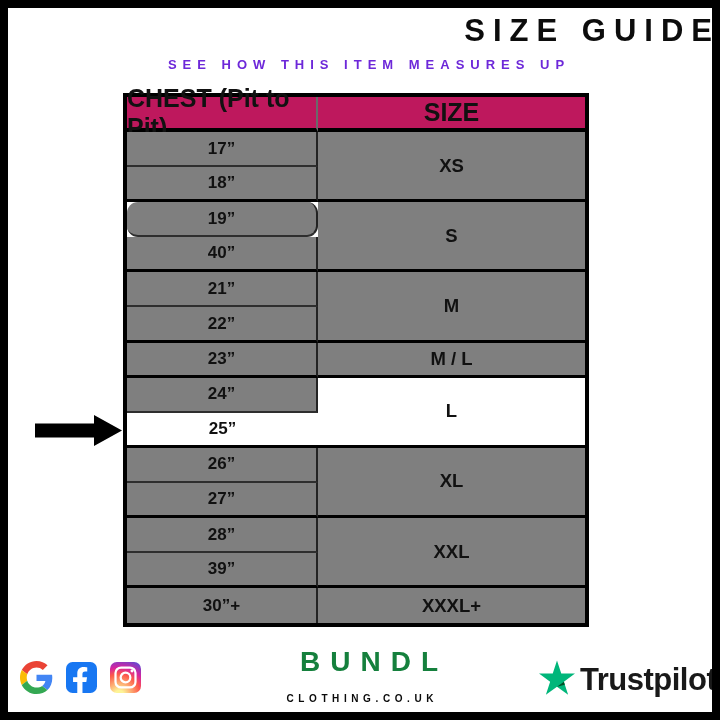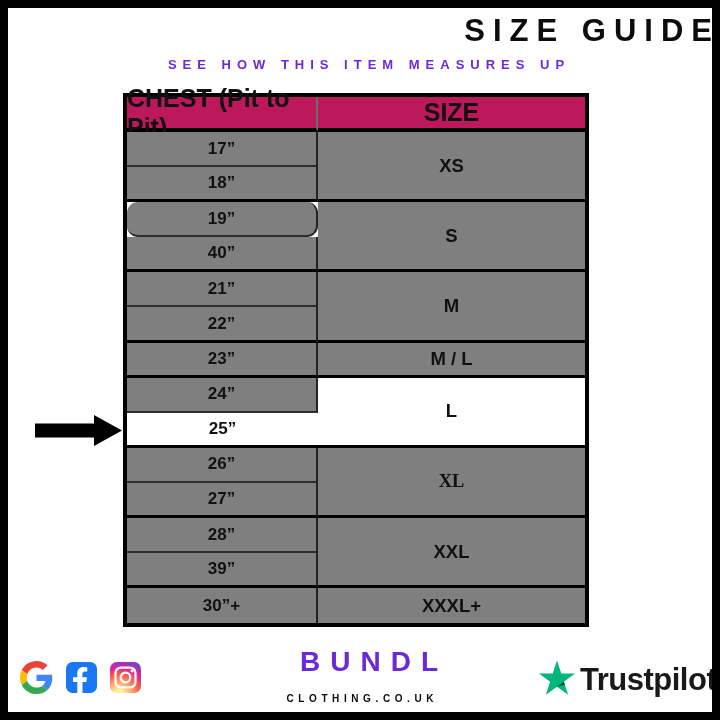--- a/index.html
+++ b/index.html
@@ -45,21 +45,21 @@
   .cell.hl { background:#ffffff; }
   .cell.no-right { border-right:none; }
 
   .arrow { position:absolute; left:35px; top:415px; width:87px; height:31px; }
 
   
   .social { position:absolute; left:20px; top:661px; display:flex; align-items:center; gap:13px; }
   .social svg { display:block; }
 
   .brand { position:absolute; left:0; top:646px; width:100%; text-align:center; }
-  .brand-name { font-size:28px; font-weight:800; letter-spacing:10px; padding-left:28px; color:#6d28d9; }
+  .brand-name { font-size:28px; font-weight:800; letter-spacing:10px; padding-left:28px; color:#15803d; }
   .brand-sub  { margin-top:15px; font-size:10px; font-weight:700; letter-spacing:4.6px; padding-left:4.6px; color:#0a0a0a; }
 
   .trustpilot { position:absolute; left:539px; top:660px; display:flex; align-items:center; gap:5px; }
   .trustpilot-label { font-size:31px; font-weight:700; letter-spacing:-0.5px; color:#191919; }
 </style>
 </head>
 <body>
 
 <div class="frame"></div>
 
@@ -79,21 +79,21 @@
     <div class="cell chest mid" style="grid-row: 6;">21”</div>
     <div class="cell chest end" style="grid-row: 7;">22”</div>
     <div class="cell size" style="grid-row: 6 / span 2;">M</div>
     <div class="cell chest end" style="grid-row: 8;">23”</div>
     <div class="cell size" style="grid-row: 8 / span 1;">M / L</div>
     <div class="cell chest mid" style="grid-row: 9;">24”</div>
     <div class="cell chest end hl no-right" style="grid-row: 10;">25”</div>
     <div class="cell size hl" style="grid-row: 9 / span 2;">L</div>
     <div class="cell chest mid" style="grid-row: 11;">26”</div>
     <div class="cell chest end" style="grid-row: 12;">27”</div>
-    <div class="cell size" style="grid-row: 11 / span 2; font-family: Liberation Serif, serif;">XL</div>
+    <div class="cell size" style="grid-row: 11 / span 2;">XL</div>
     <div class="cell chest mid" style="grid-row: 13;">28”</div>
     <div class="cell chest end" style="grid-row: 14;">39”</div>
     <div class="cell size" style="grid-row: 13 / span 2;">XXL</div>
     <div class="cell chest end last" style="grid-row: 15;">30”+</div>
     <div class="cell size last" style="grid-row: 15 / span 1;">XXXL+</div>
   </div>
 
 <div class="arrow">
   <svg width="87" height="31" viewBox="0 0 87 31" xmlns="http://www.w3.org/2000/svg">
     <polygon points="0,8.5 59,8.5 59,0 87,15.5 59,31 59,22.5 0,22.5" fill="#000"></polygon>

